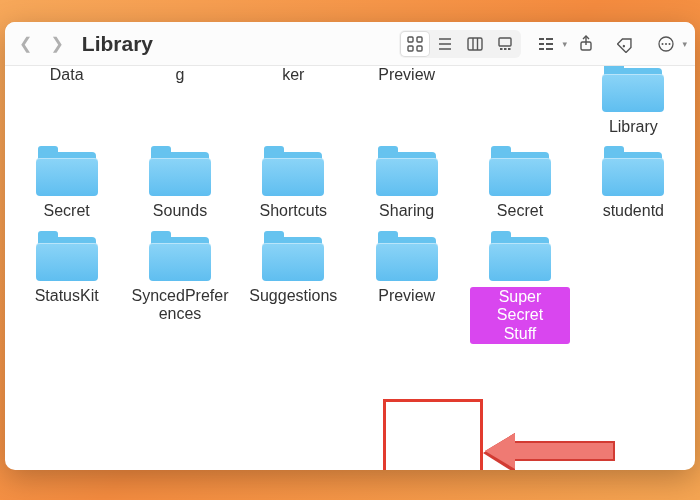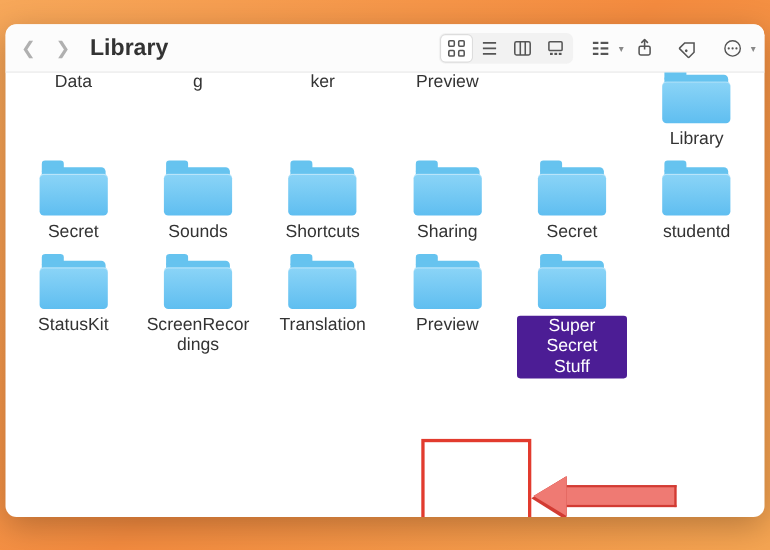--- a/index.html
+++ b/index.html
@@ -73,21 +73,21 @@
     background: linear-gradient(#8bd4f7,#5fbef0);
     border-radius:4px;
     box-shadow: inset 0 1px 0 rgba(255,255,255,0.4);
   }
   .label { line-height:1.15; max-width:100px; word-wrap:break-word; }
   .selected-bg {
     position:absolute; top:-4px; width:74px; height:56px;
     background:#ececec; border-radius:6px; z-index:-1;
   }
   .selected .label {
-    background:#4c1d95; color:#fff; padding:1px 12px; border-radius:3px;
+    background:#d946ef; color:#fff; padding:1px 12px; border-radius:3px;
   }
   .highlight-box {
     position:absolute;
     border:3px solid #e23b2e;
     pointer-events:none;
   }
   .arrow {
     position:absolute;
     display:flex; align-items:center;
     pointer-events:none;
@@ -276,29 +276,29 @@
             <div class="folder-front"></div>
           </div>
           <span class="label">StatusKit</span>
         </div>
         <div class="item">
           <div class="folder-icon">
             <div class="folder-tab"></div>
             <div class="folder-back"></div>
             <div class="folder-front"></div>
           </div>
-          <span class="label">ScreenRecordings</span>
-        </div>
-        <div class="item">
-          <div class="folder-icon">
-            <div class="folder-tab"></div>
-            <div class="folder-back"></div>
-            <div class="folder-front"></div>
-          </div>
-          <span class="label">Translation</span>
+          <span class="label">SyncedPreferences</span>
+        </div>
+        <div class="item">
+          <div class="folder-icon">
+            <div class="folder-tab"></div>
+            <div class="folder-back"></div>
+            <div class="folder-front"></div>
+          </div>
+          <span class="label">Suggestions</span>
         </div>
         <div class="item">
           <div class="folder-icon">
             <div class="folder-tab"></div>
             <div class="folder-back"></div>
             <div class="folder-front"></div>
           </div>
           <span class="label">Preview</span>
         </div>
         <div class="item selected">

